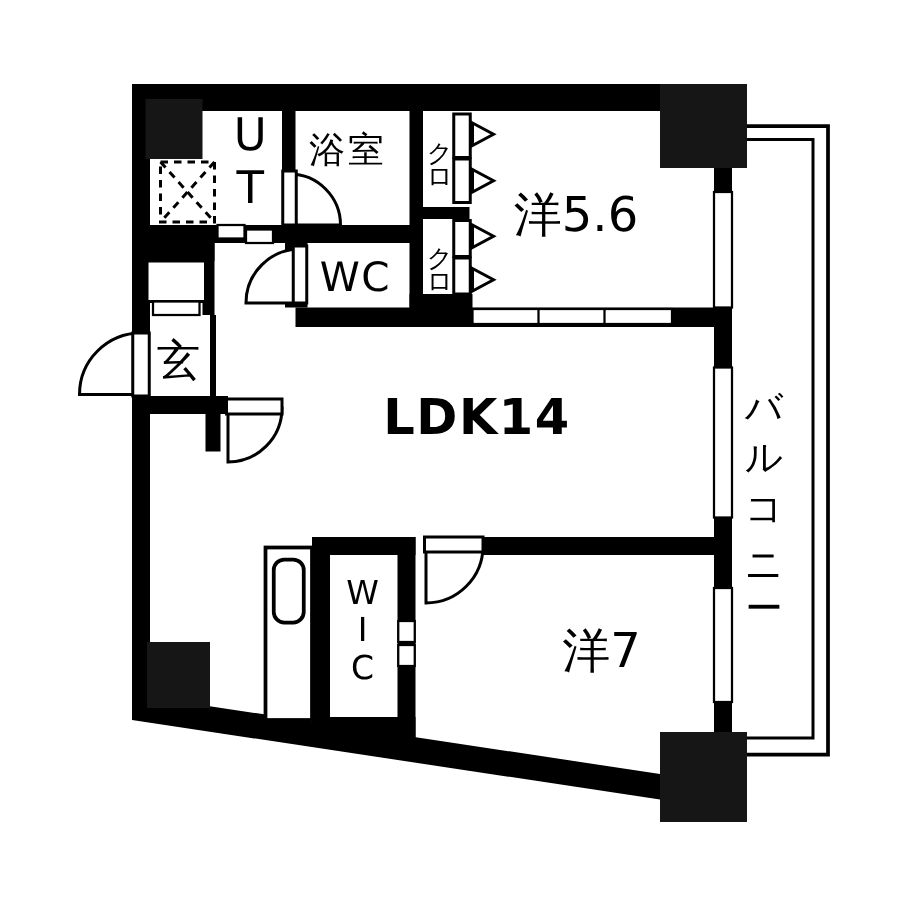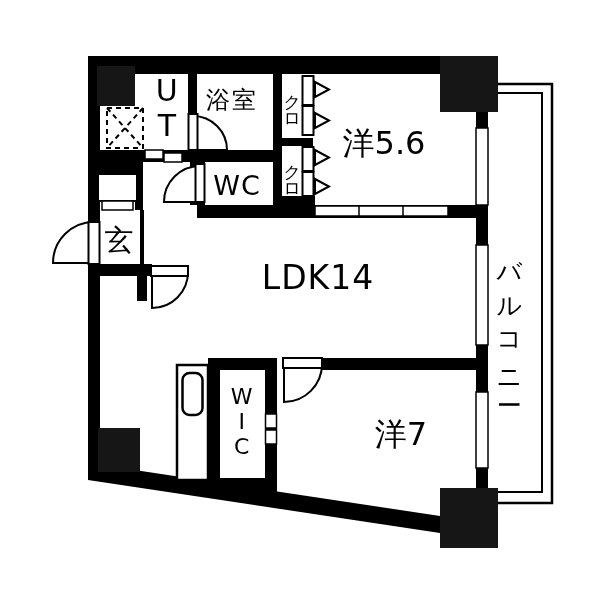--- a/index.html
+++ b/index.html
@@ -10,21 +10,21 @@
               white-space:nowrap;line-height:1.02;text-align:center;
               font-family:"DejaVu Sans","Liberation Sans",sans-serif;}
   .vert{writing-mode:vertical-rl;text-orientation:upright;transform:translate(-50%,-50%);}
   .lbl-ut{left:166px;top:108px;font-size:30px;}
   .lbl-bath{left:232px;top:100px;font-size:24px;letter-spacing:2px;}
   .lbl-cl-up{left:292px;top:102px;font-size:17px;}
   .lbl-cl-low{left:292px;top:172px;font-size:17px;}
   .lbl-b1{left:384px;top:143px;font-size:32px;}
   .lbl-wc{left:237px;top:186px;font-size:27px;letter-spacing:1px;}
   .lbl-genkan{left:119px;top:241px;font-size:29px;}
-  .lbl-ldk{left:318px;top:278px;font-size:33px;letter-spacing:1px;}
+  .lbl-ldk{left:318px;top:278px;font-size:33px;letter-spacing:1px;font-weight:bold;}
   .lbl-wic{left:241px;top:421px;font-size:22px;}
   .lbl-b2{left:377px;top:434px;font-size:32px;margin-left:24px;}
   .lbl-balc{left:509px;top:322px;font-size:25px;letter-spacing:9px;}
 </style>
 </head>
 <body>
 
 <div id="stage">
 
   <svg id="plan-svg" width="600" height="600" viewBox="0 0 600 600">

